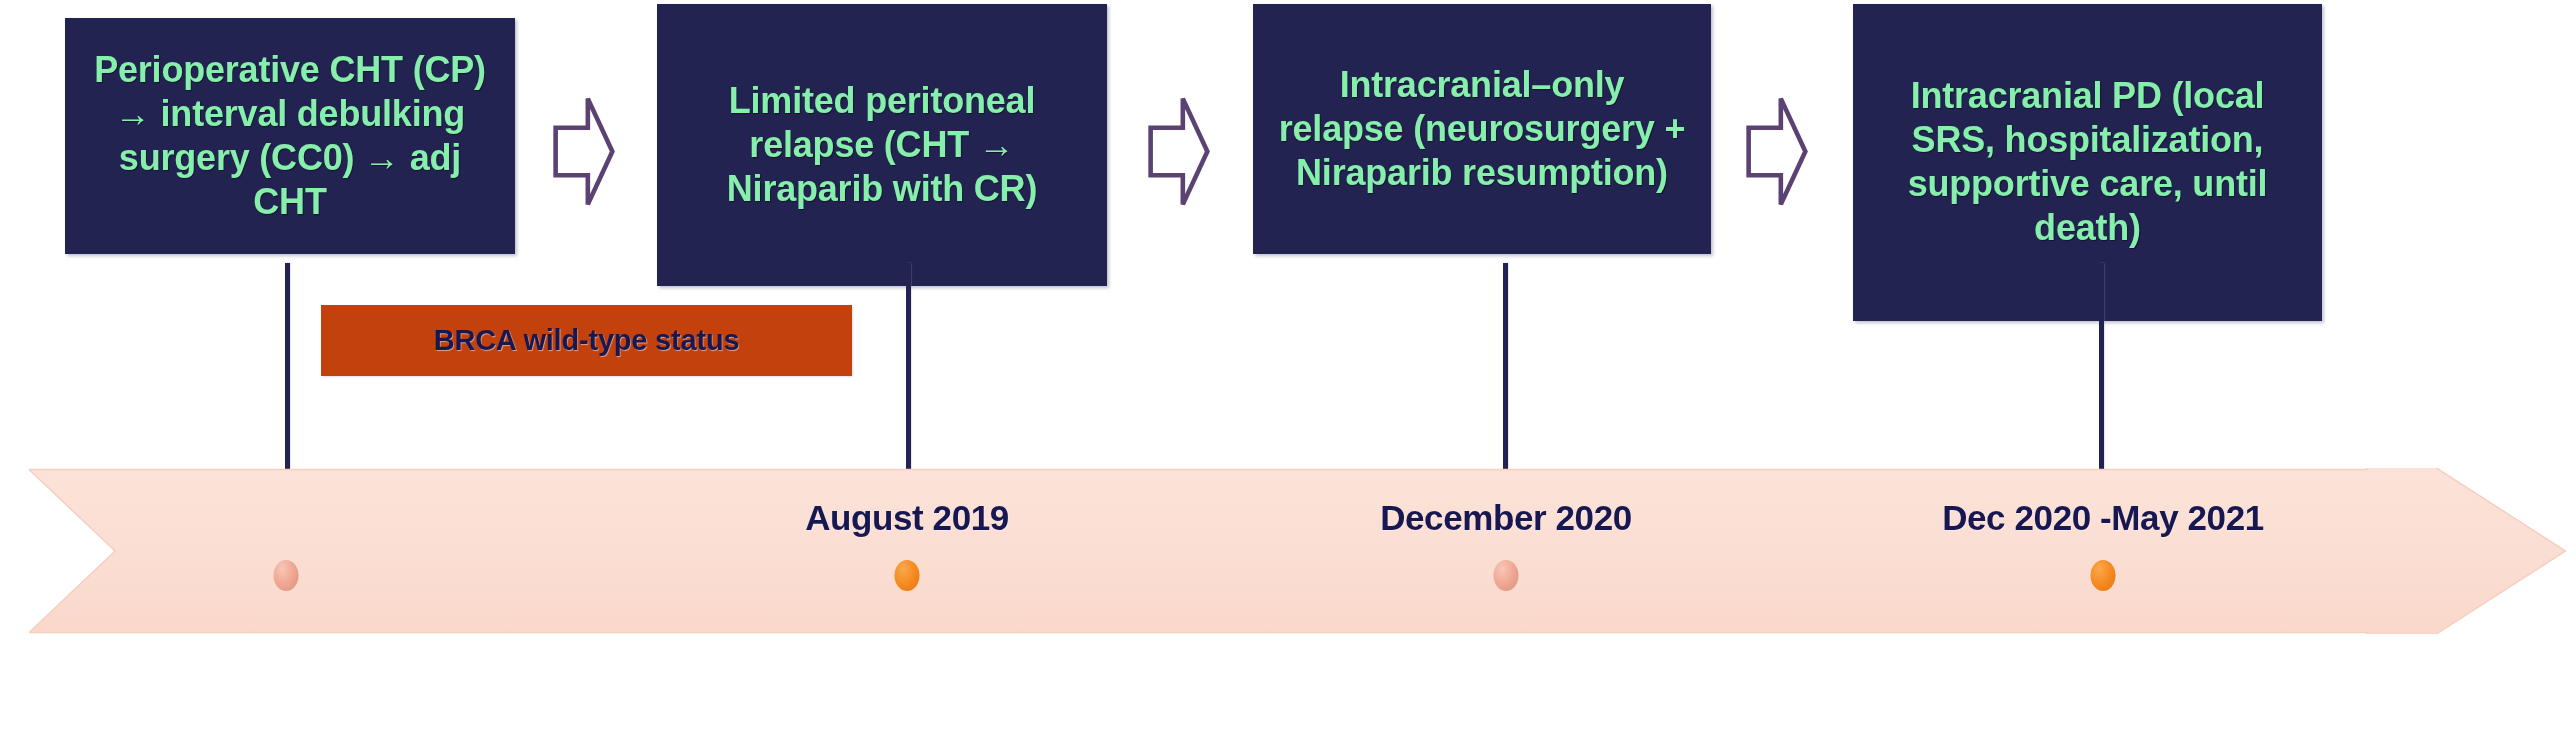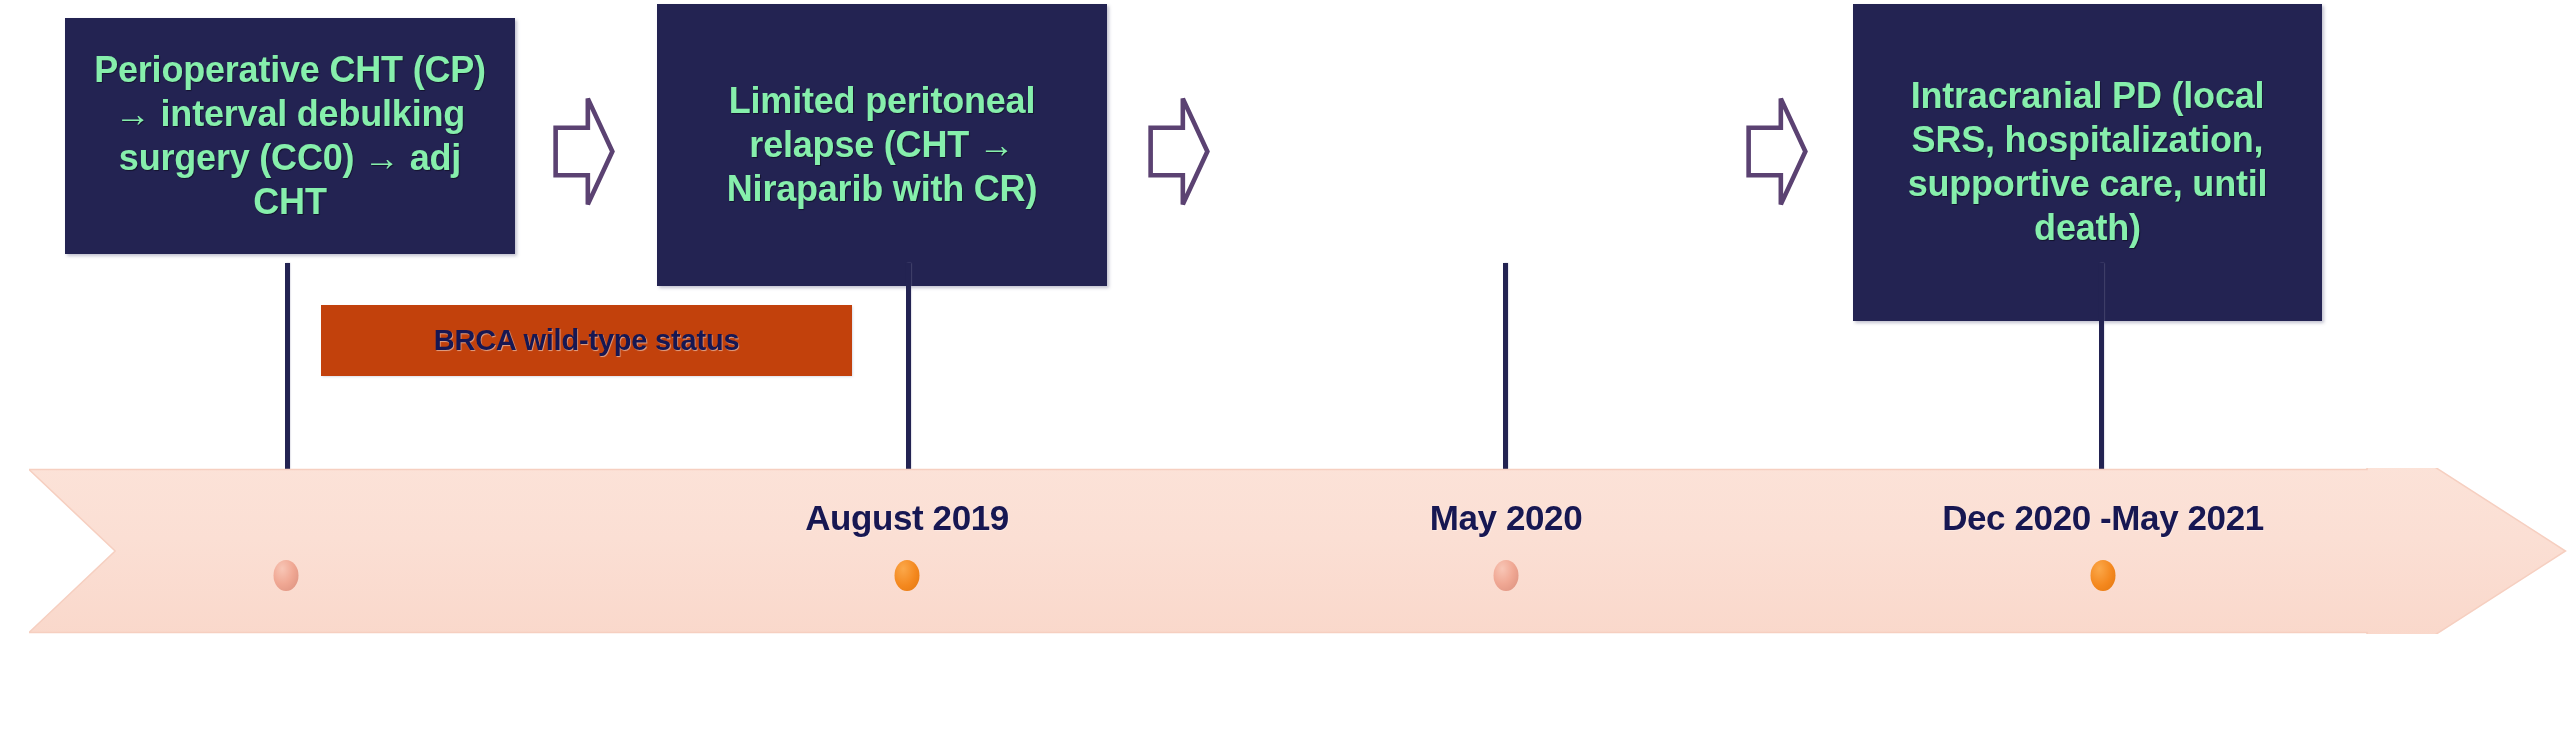--- a/index.html
+++ b/index.html
@@ -113,20 +113,25 @@
 surgery (CC0) → adj
 CHT</div>
   </div>
 
   <div class="step-box" style="left:657px; top:3.8px;  width:450px; height:282px;">
     <div class="step-text">Limited peritoneal
 relapse (CHT →
 Niraparib with CR)</div>
   </div>
 
+  <div class="step-box" style="left:1253px; top:3.8px; width:458px; height:250px;">
+    <div class="step-text">Intracranial–only
+relapse (neurosurgery +
+Niraparib resumption)</div>
+  </div>
 
   <div class="step-box" style="left:1853px; top:3.8px; width:469px; height:317px;">
     <div class="step-text">Intracranial PD (local
 SRS, hospitalization,
 supportive care, until
 death)</div>
   </div>
 
   <div class="chev" style="left:551px; top:94px; width:66px; height:115px;">
     <svg viewBox="0 0 86 150" width="66" height="115">
@@ -176,20 +181,20 @@
                L 112 108
                Z" fill="url(#bandGrad)" stroke="#f6cfc0" stroke-width="2"></path>
     </svg>
   </div>
 
   <div class="tl-dot pale" style="left:286px; top:560px;"></div>
 
   <div class="tl-date" style="left:907px; top:498px;">August 2019</div>
   <div class="tl-dot bright" style="left:907px; top:560px;"></div>
 
-  <div class="tl-date" style="left:1506px; top:498px;">May 2020</div>
+  <div class="tl-date" style="left:1506px; top:498px;">December 2020</div>
   <div class="tl-dot pale" style="left:1506px; top:560px;"></div>
 
   <div class="tl-date" style="left:2103px; top:498px;">Dec 2020 -May 2021</div>
   <div class="tl-dot bright" style="left:2103px; top:560px;"></div>
 
 </div>
 
 
 </body></html>

